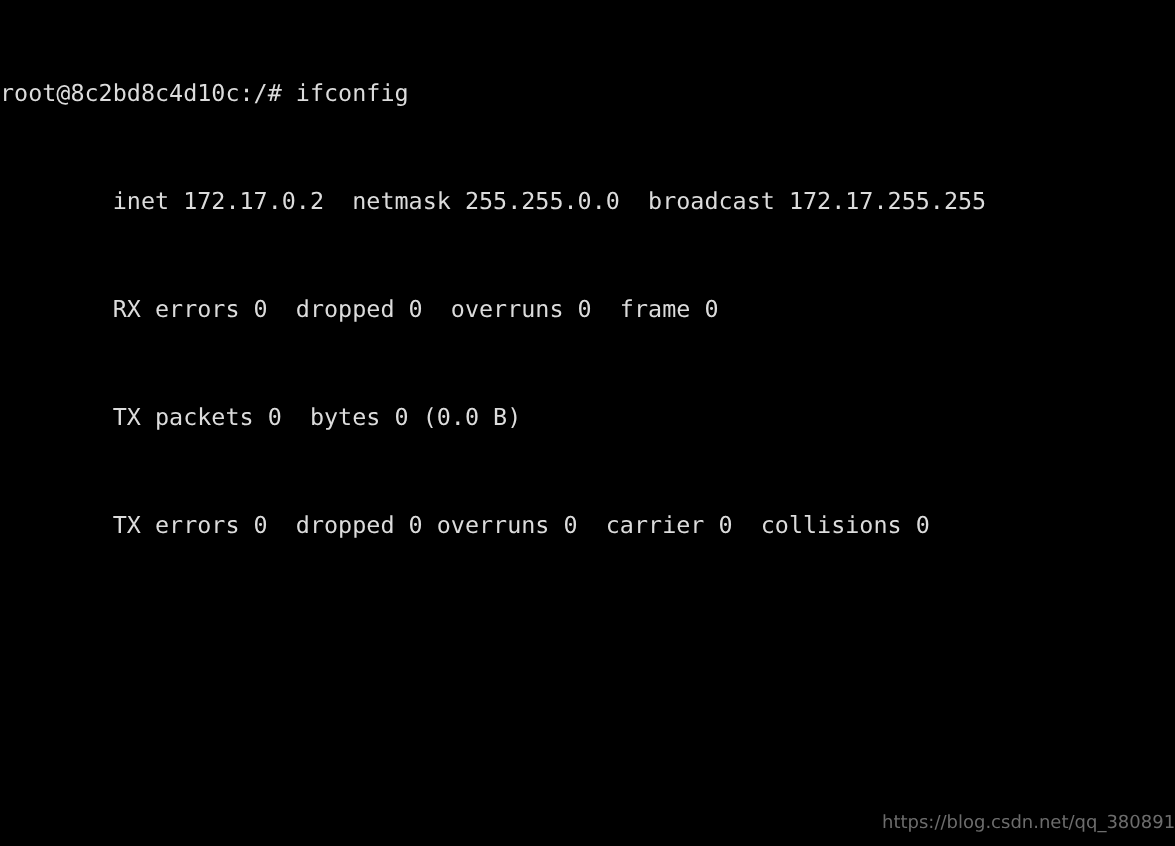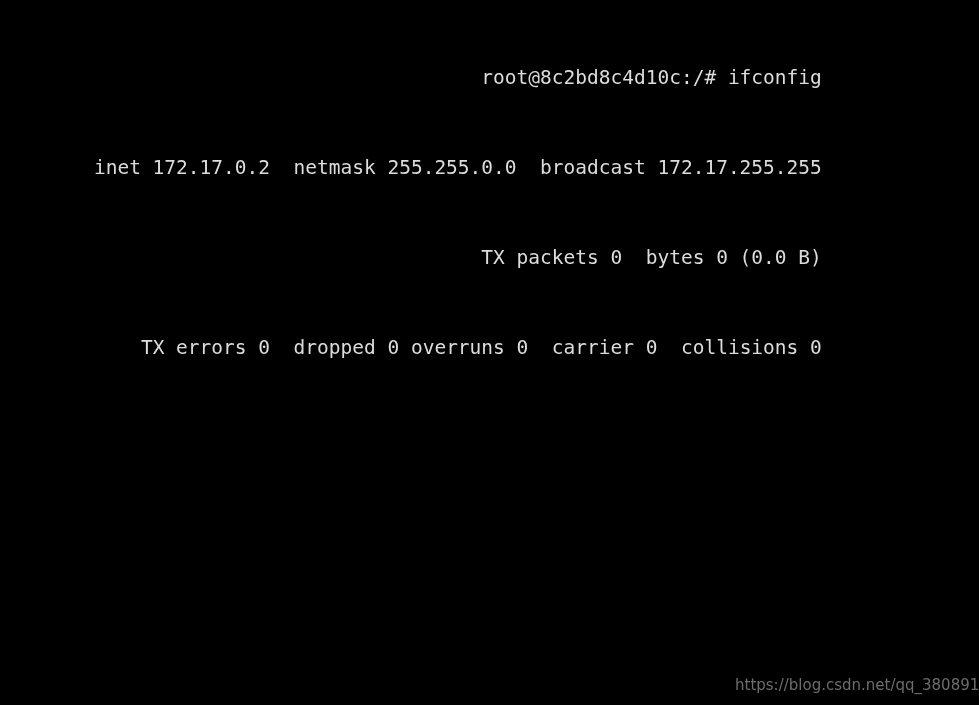--- a/index.html
+++ b/index.html
@@ -11,21 +11,20 @@
     position: relative;
     width: 979px;
     height: 705px;
     background: #000000;
     overflow: hidden;
     font-family: "DejaVu Sans Mono", "Liberation Mono", monospace;
     font-size: 19.5px;
     line-height: 30px;
     color: #dcdcdc;
     letter-spacing: 0px;
-    text-align: right;
   }
   #terminal-output {
     position: absolute;
     top: 3px;
     left: 0px;
     white-space: pre;
     margin: 0;
     padding: 0;
     font-family: inherit;
     font-size: inherit;
@@ -49,20 +48,21 @@
   }
 </style>
 </head>
 <body>
 
 <div id="terminal">
 
   <div id="terminal-output">
     <div class="line">root@8c2bd8c4d10c:/# ifconfig</div>
     <div class="line">        inet 172.17.0.2  netmask 255.255.0.0  broadcast 172.17.255.255</div>
+    <div class="line">        RX errors 0  dropped 0  overruns 0  frame 0</div>
     <div class="line">        TX packets 0  bytes 0 (0.0 B)</div>
     <div class="line">        TX errors 0  dropped 0 overruns 0  carrier 0  collisions 0</div>
     
     
     
     
     
     
     
     

